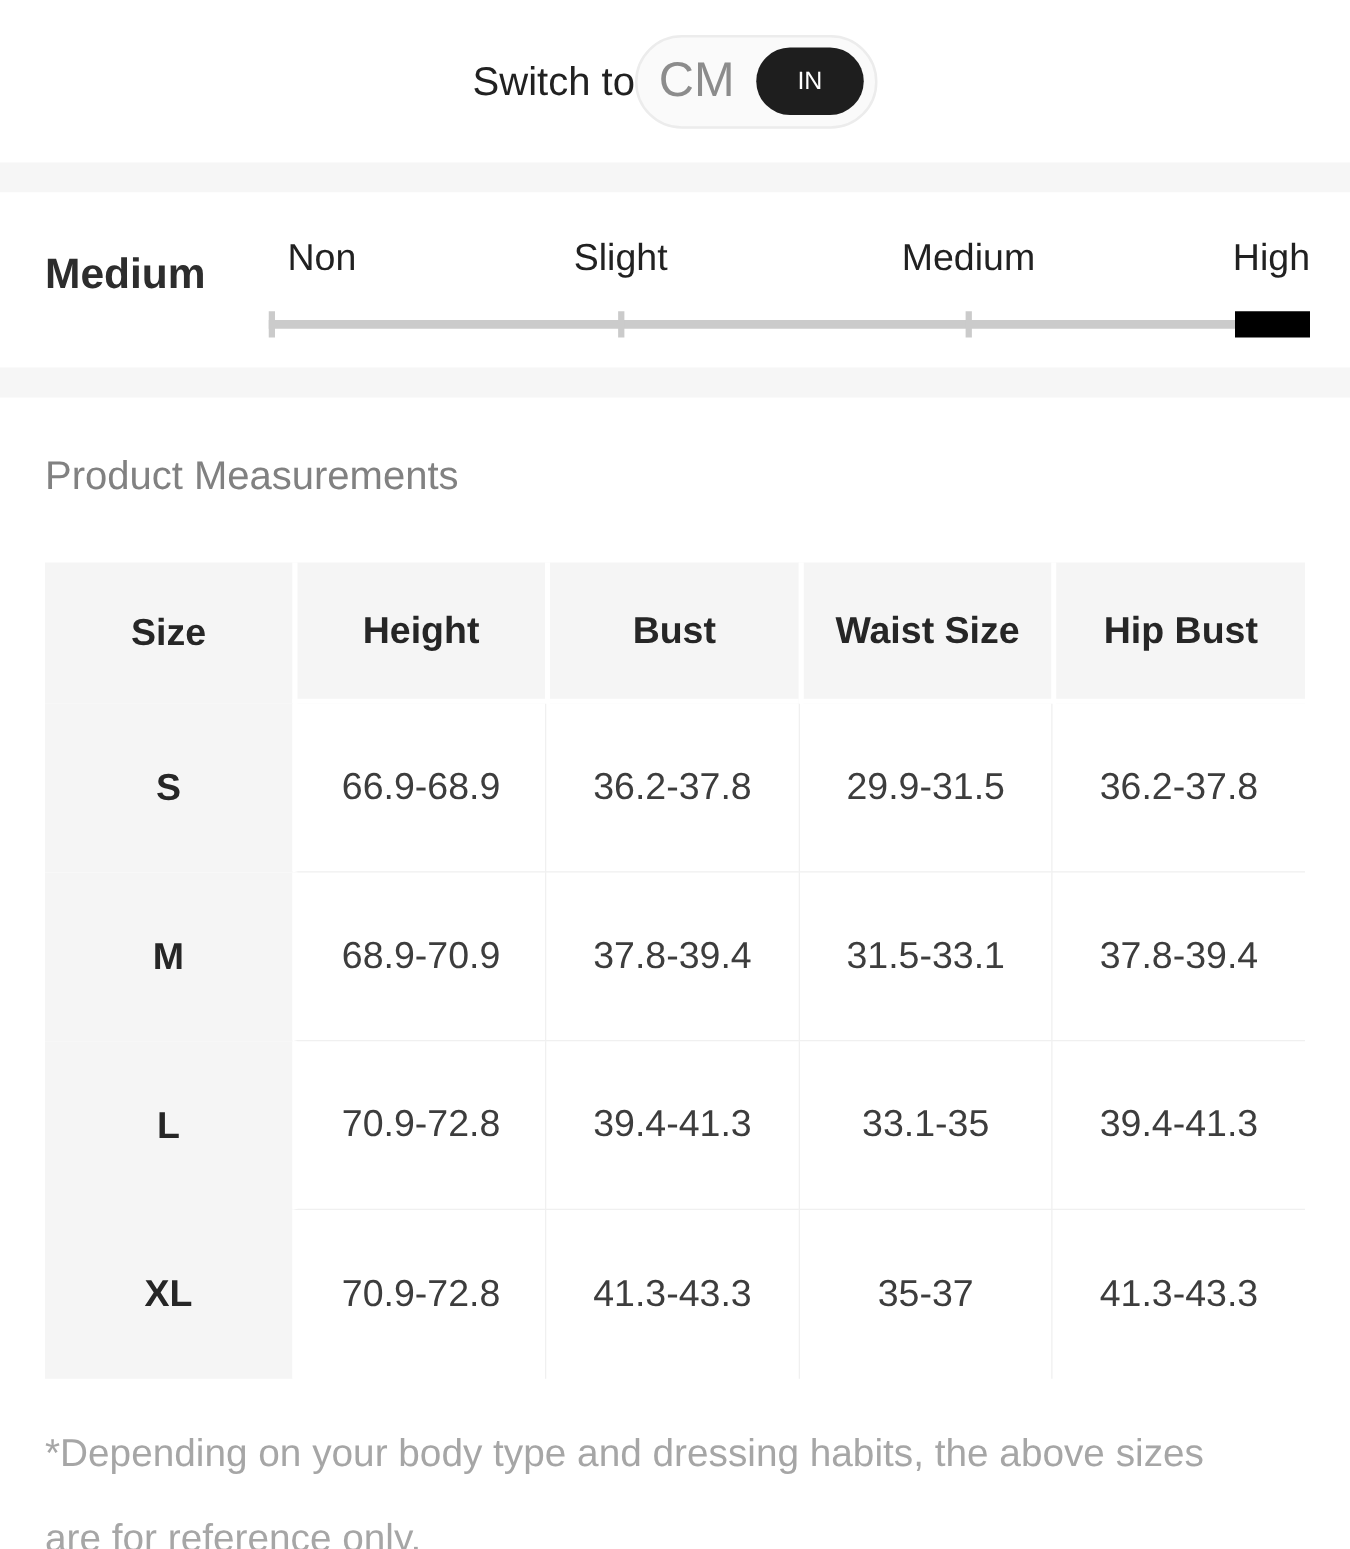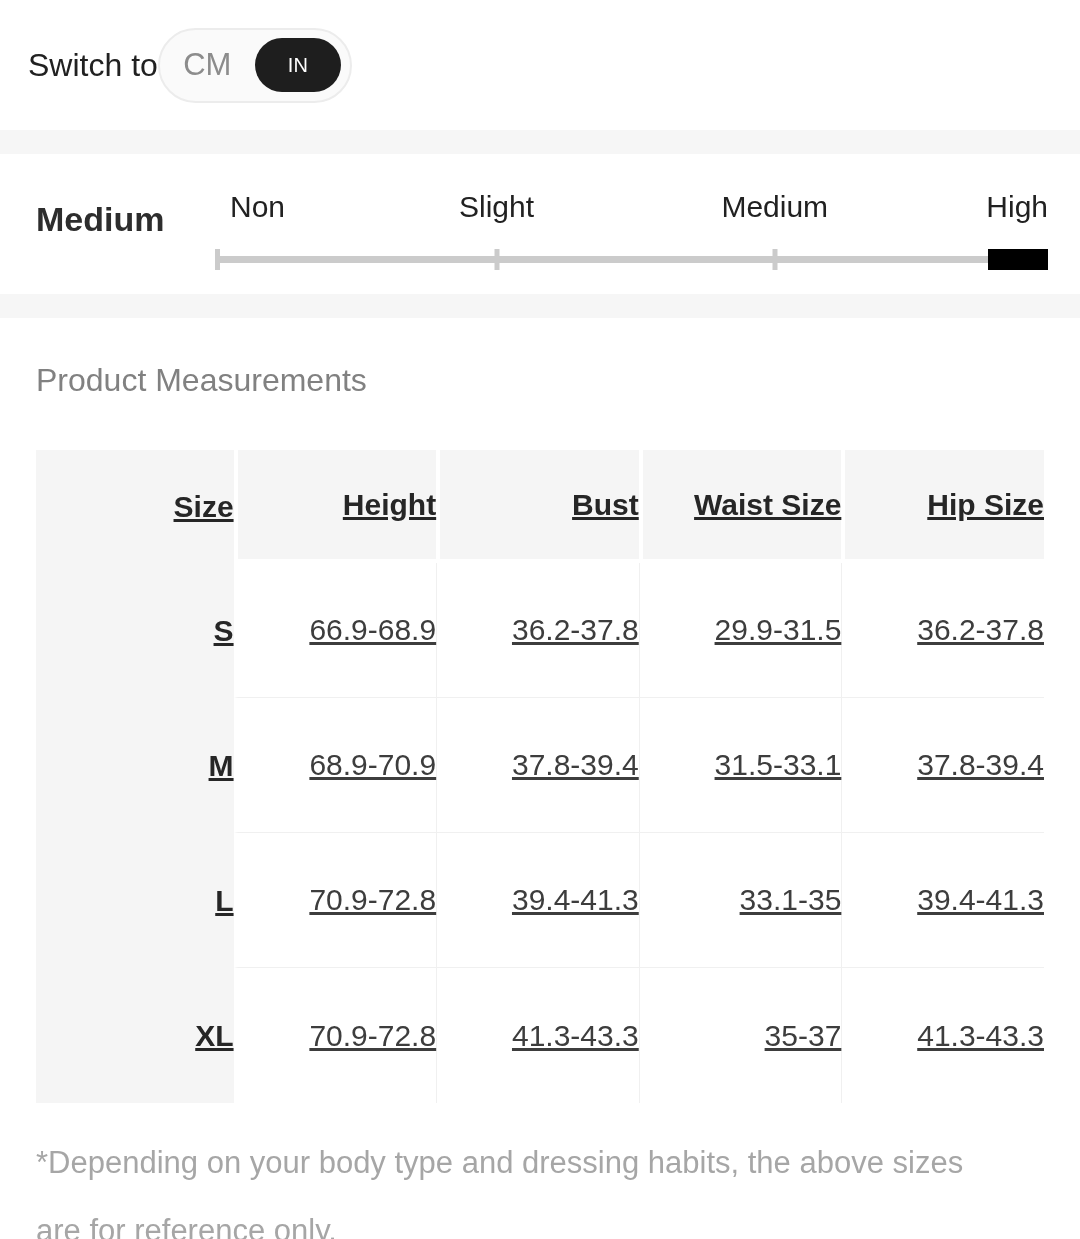--- a/index.html
+++ b/index.html
@@ -6,34 +6,34 @@
   html,body { background:#ffffff; }
   body {
     width:1080px; min-height:1239px;
     font-family:"Liberation Sans", sans-serif;
     color:#212121;
   }
 
   
   .top-bar {
     height:130px;
-    display:flex; align-items:center; justify-content:flex-start;
-    padding:0 28px;
+    display:flex; align-items:center; justify-content:center;
+    padding:0 48px;
   }
   .switch-label { font-size:32px; color:#212121; }
   .unit-toggle {
     width:194px; height:75px;
     background:#fafafa; border:2px solid #ececec; border-radius:38px;
     display:flex; align-items:center; justify-content:flex-end;
     padding-right:9px;
     cursor:pointer;
   }
   .unit-option-off {
     flex:1; text-align:center;
-    font-size:31px; color:#8c8c8c;
+    font-size:39px; color:#8c8c8c;
   }
   .unit-option-on {
     width:86px; height:54px;
     background:#1e1e1e; border-radius:27px;
     color:#ffffff; font-size:20px;
     display:flex; align-items:center; justify-content:center;
   }
 
   
   .divider-band { height:24px; background:#f6f6f6; }
@@ -90,23 +90,22 @@
   }
 
   
   .table-wrap { padding:0 36px; margin-top:35px; }
   table.size-chart {
     width:100%;
     border-collapse:separate; border-spacing:0;
     table-layout:fixed;
   }
   .size-chart th, .size-chart td {
-    text-align:right; vertical-align:middle;
+    text-align:center; vertical-align:middle;
     font-size:30px;
-    text-decoration:underline;
   }
   .size-chart thead th {
     height:113px;
     background:#f5f5f5;
     font-weight:700; color:#262626;
   }
   .size-chart thead th + th { border-left:4px solid #ffffff; }
   .size-chart thead th:not(:first-child) { border-bottom:4px solid #ffffff; }
   .size-chart tbody td { height:135px; color:#3d3d3d; font-weight:400; }
   .size-chart tbody td:first-child {
@@ -168,21 +167,21 @@
       <col style="width:20.1%">
       <col style="width:20.1%">
       <col style="width:20.1%">
     </colgroup>
     <thead>
       <tr>
         <th>Size</th>
         <th>Height</th>
         <th>Bust</th>
         <th>Waist Size</th>
-        <th>Hip Size</th>
+        <th>Hip Bust</th>
       </tr>
     </thead>
     <tbody>
       <tr>
         <td>S</td>
         <td>66.9-68.9</td>
         <td>36.2-37.8</td>
         <td>29.9-31.5</td>
         <td>36.2-37.8</td>
       </tr>

